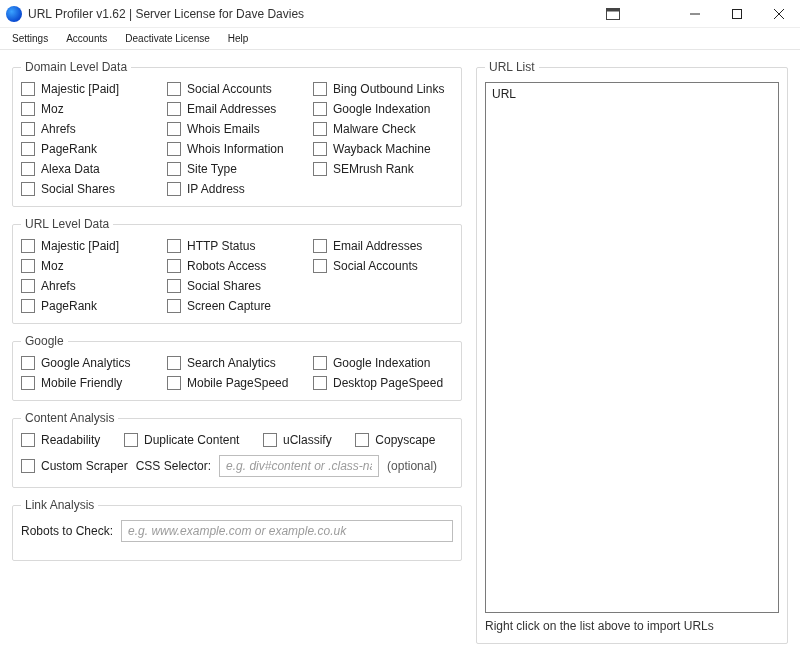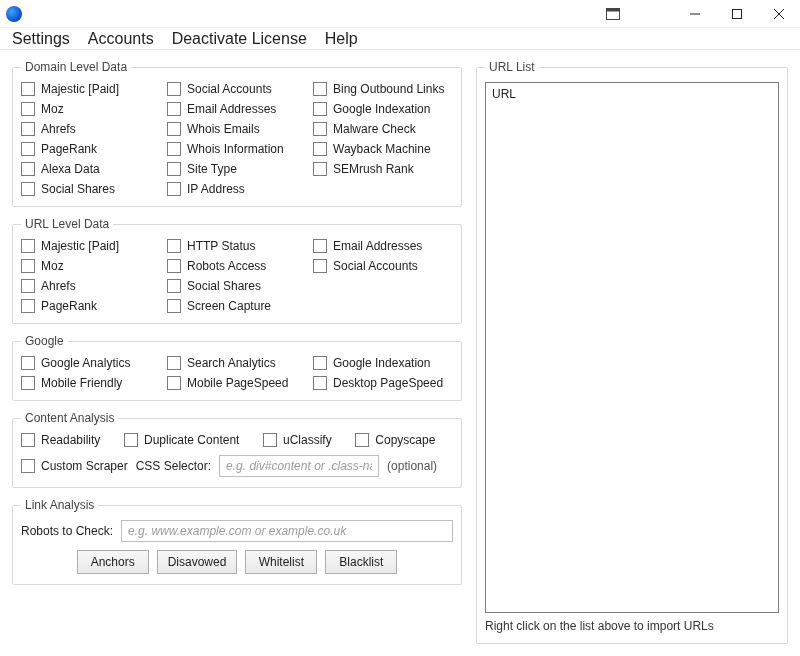--- a/index.html
+++ b/index.html
@@ -37,21 +37,21 @@
   }
   .titlebar-btn svg { display:block; }
   .titlebar-extra { margin-right: 40px; }
   .menubar {
     height: 22px;
     display: flex;
     align-items: center;
     padding: 0 12px;
     gap: 18px;
     border-bottom: 1px solid #e6e6e6;
-    font-size: 16px;
+    font-size: 10px;
     color: #222;
   }
   .menubar-item { cursor: default; }
   .client {
     display: flex;
     padding: 10px 12px 12px 12px;
     gap: 14px;
     height: calc(100% - 50px);
   }
   .left-col { width: 450px; display:flex; flex-direction:column; gap: 10px; }
@@ -153,20 +153,21 @@
     font-size: 13px;
     font-family: inherit;
     color:#222;
   }
 </style>
 </head>
 <body>
 
 <div class="titlebar">
   <div class="app-icon"></div>
+  <div class="titlebar-title">URL Profiler v1.62 | Server License for Dave Davies</div>
   <div class="titlebar-spacer"></div>
   <div class="titlebar-btn titlebar-extra">
     <svg width="14" height="12" viewBox="0 0 14 12">
         <rect x="0.5" y="0.5" width="13" height="11" fill="none" stroke="#444"></rect>
         <rect x="0.5" y="0.5" width="13" height="3" fill="#444"></rect>
       </svg>
   </div>
   <div class="titlebar-btns">
     <div class="titlebar-btn">
       <svg width="10" height="10" viewBox="0 0 10 10">
@@ -379,26 +380,20 @@
         <span class="opt-label">(optional)</span>
       </div>
     </fieldset>
 
     <fieldset class="group">
       <legend>Link Analysis</legend>
       <div class="domain-row">
         <span class="css-label">Robots to Check:</span>
         <input class="field" placeholder="e.g. www.example.com or example.co.uk" style="">
       </div>
-      <div class="btn-row">
-        <button class="btn">Anchors</button>
-        <button class="btn">Disavowed</button>
-        <button class="btn">Whitelist</button>
-        <button class="btn">Blacklist</button>
-      </div>
     </fieldset>
 
   </div>
 
   <div class="right-col">
     <fieldset class="group url-list-group">
       <legend>URL List</legend>
       <div class="url-list-box">
         <div>URL</div>
       </div>

